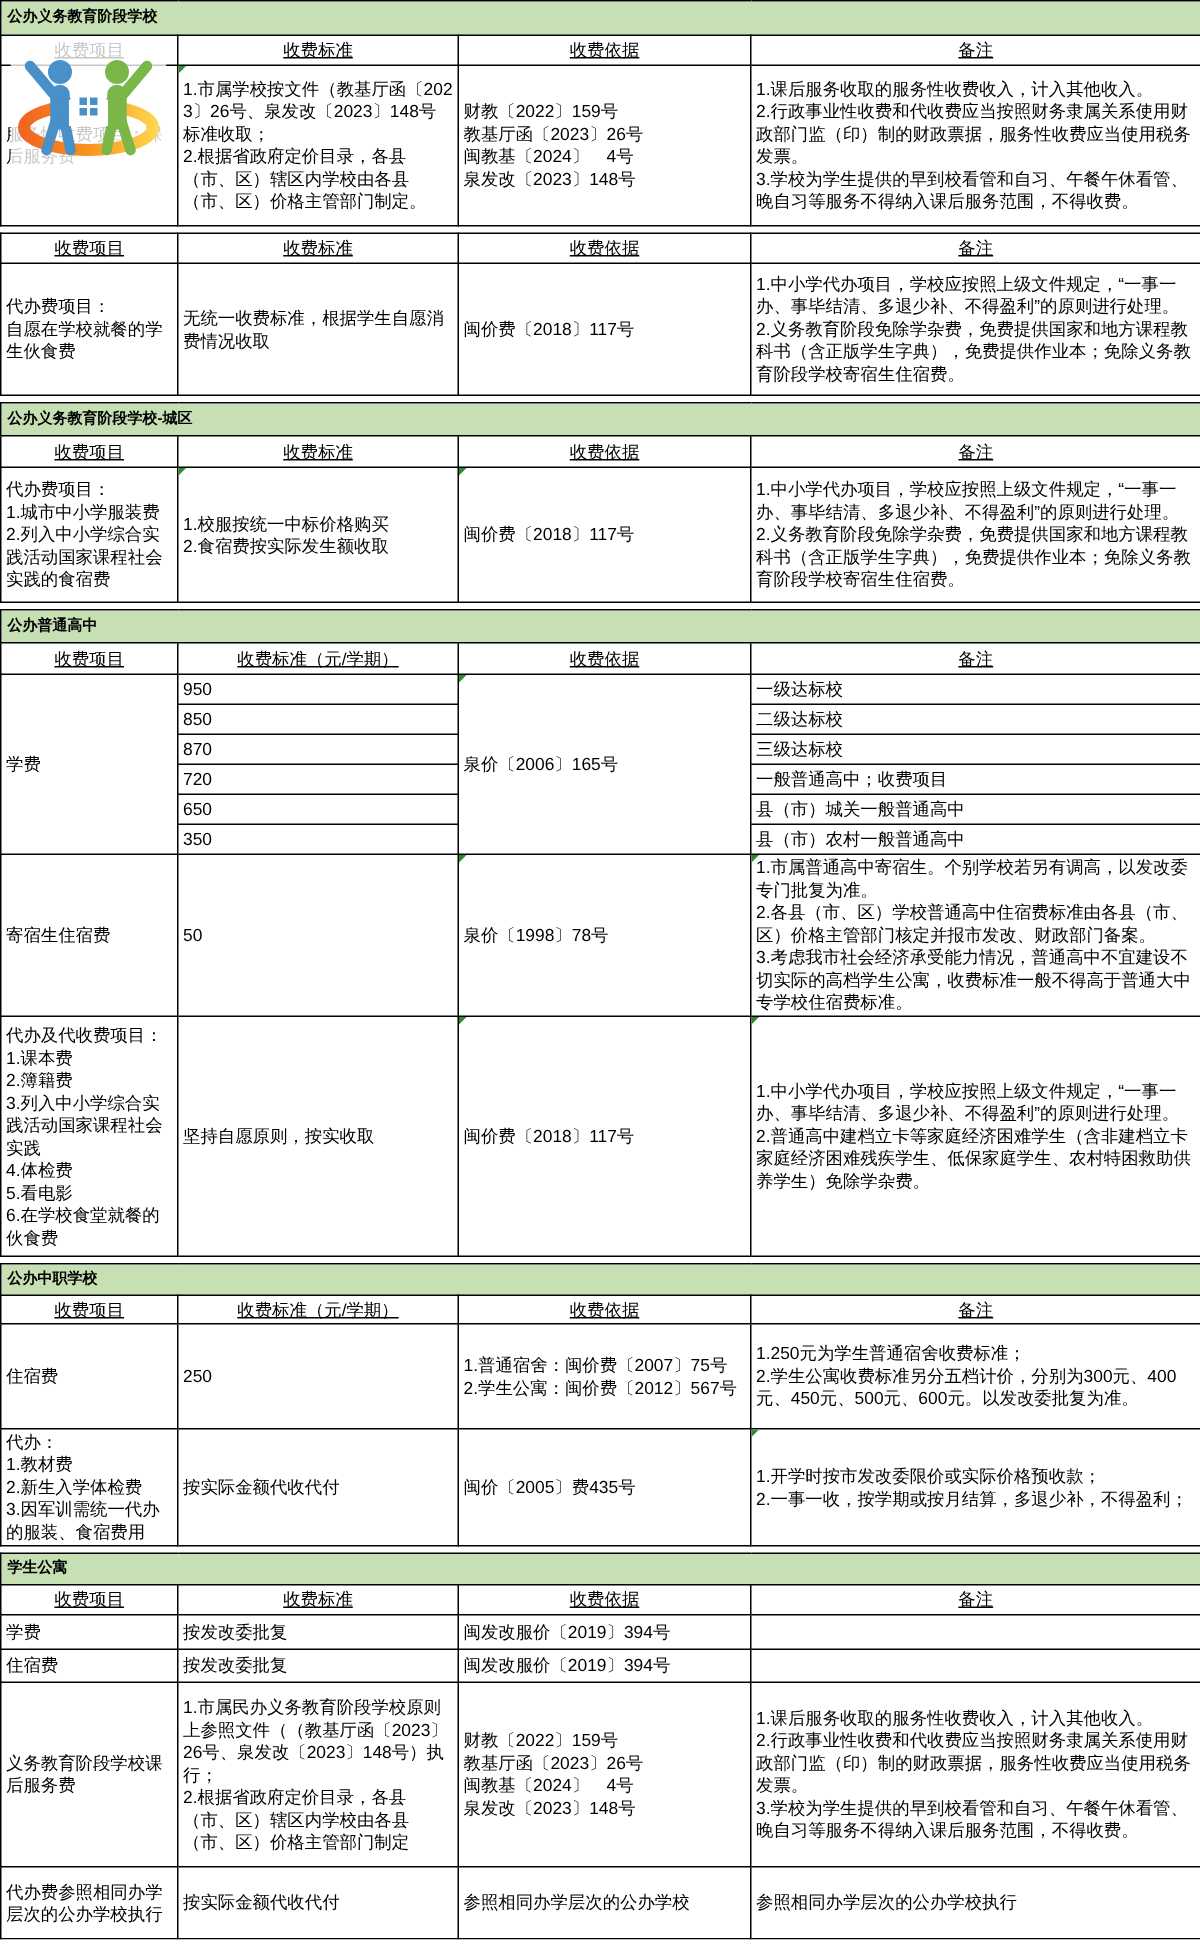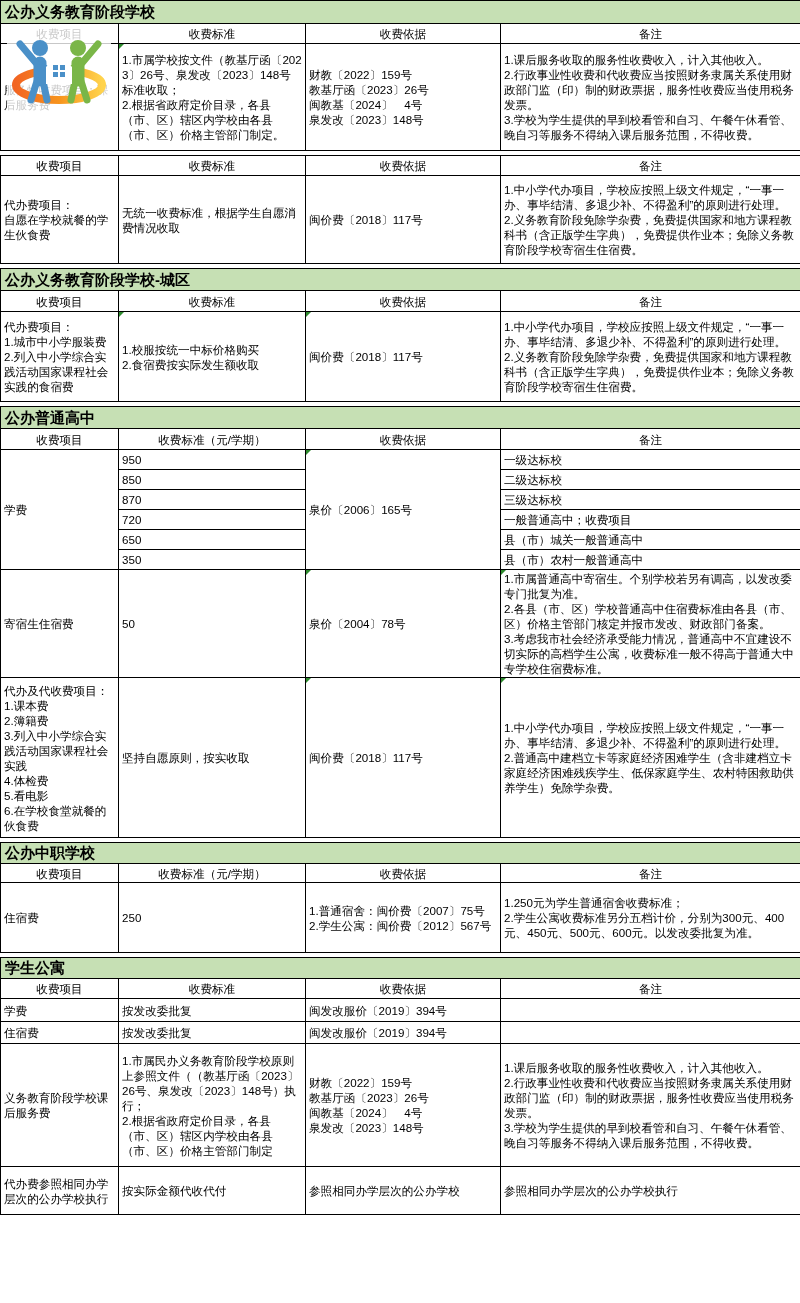--- a/index.html
+++ b/index.html
@@ -2,23 +2,23 @@
 <html><head>
 <meta charset="utf-8">
 <style>
   html,body{margin:0;padding:0;background:#fff;}
   #page{position:relative;width:800px;font-family:"Liberation Sans","DejaVu Sans",sans-serif;
         font-size:11.6px;color:#000;line-height:15px;}
   table.sec{border-collapse:collapse;table-layout:fixed;width:800px;margin-top:4px;}
   table#t1{margin-top:0;}
   td{border:1px solid #000;padding:1px 3px;vertical-align:middle;
      white-space:pre-line;word-break:break-all;overflow:hidden;}
-  tr.title td{background:#c6e0b4;font-weight:bold;font-size:15px;text-align:left;
+  tr.title td{background:#c6e0b4;font-weight:bold;font-size:10px;text-align:left;
               padding:2px 4px;line-height:16px;}
-  tr.head td{text-align:center;}
+  tr.head td{text-align:center;text-decoration:underline;}
   .c{}
   .l{text-align:left;}
   .gm{position:relative;margin-left:16px;}
   .gm::before{content:"";position:absolute;top:0;left:0;width:0;height:0;
               border-top:5px solid #2e8b2e;border-right:5px solid transparent;}
   #logo{position:absolute;left:7px;top:27px;width:104px;height:88px;pointer-events:none;}
 </style>
 </head>
 <body>
 
@@ -150,21 +150,21 @@
       <td class="c">650</td>
       <td class="l">县（市）城关一般普通高中</td>
     </tr>
     <tr style="height:20px">
       <td class="c">350</td>
       <td class="l">县（市）农村一般普通高中</td>
     </tr>
     <tr style="height:108px">
       <td class="c">寄宿生住宿费</td>
       <td class="c">50</td>
-      <td class="c gm">泉价〔2004〕78号</td>
+      <td class="c gm">泉价〔1998〕78号</td>
       <td class="l gm">1.市属普通高中寄宿生。个别学校若另有调高，以发改委专门批复为准。
 2.各县（市、区）学校普通高中住宿费标准由各县（市、区）价格主管部门核定并报市发改、财政部门备案。
 3.考虑我市社会经济承受能力情况，普通高中不宜建设不切实际的高档学生公寓，收费标准一般不得高于普通大中专学校住宿费标准。</td>
     </tr>
     <tr style="height:160px">
       <td class="l">代办及代收费项目：
 1.课本费
 2.簿籍费
 3.列入中小学综合实践活动国家课程社会实践
 4.体检费
@@ -196,20 +196,30 @@
       <td>备注</td>
     </tr>
     <tr style="height:70px">
       <td class="c">住宿费</td>
       <td class="c">250</td>
       <td class="l">1.普通宿舍：闽价费〔2007〕75号
 2.学生公寓：闽价费〔2012〕567号</td>
       <td class="l">1.250元为学生普通宿舍收费标准；
 2.学生公寓收费标准另分五档计价，分别为300元、400元、450元、500元、600元。以发改委批复为准。</td>
     </tr>
+    <tr style="height:76px">
+      <td class="l">代办：
+1.教材费
+2.新生入学体检费
+3.因军训需统一代办的服装、食宿费用</td>
+      <td class="c">按实际金额代收代付</td>
+      <td class="c">闽价〔2005〕费435号</td>
+      <td class="l gm">1.开学时按市发改委限价或实际价格预收款；
+2.一事一收，按学期或按月结算，多退少补，不得盈利；</td>
+    </tr>
   </tbody>
     </table>
 
   <table class="sec">
     <colgroup>
         <col style="width:118px">
         <col style="width:187px">
         <col style="width:195px">
         <col style="width:300px">
       </colgroup>

